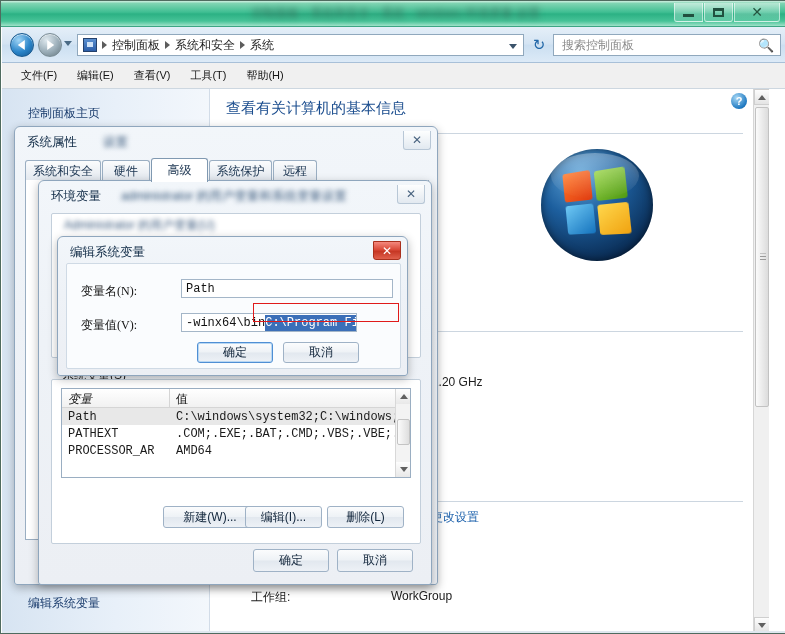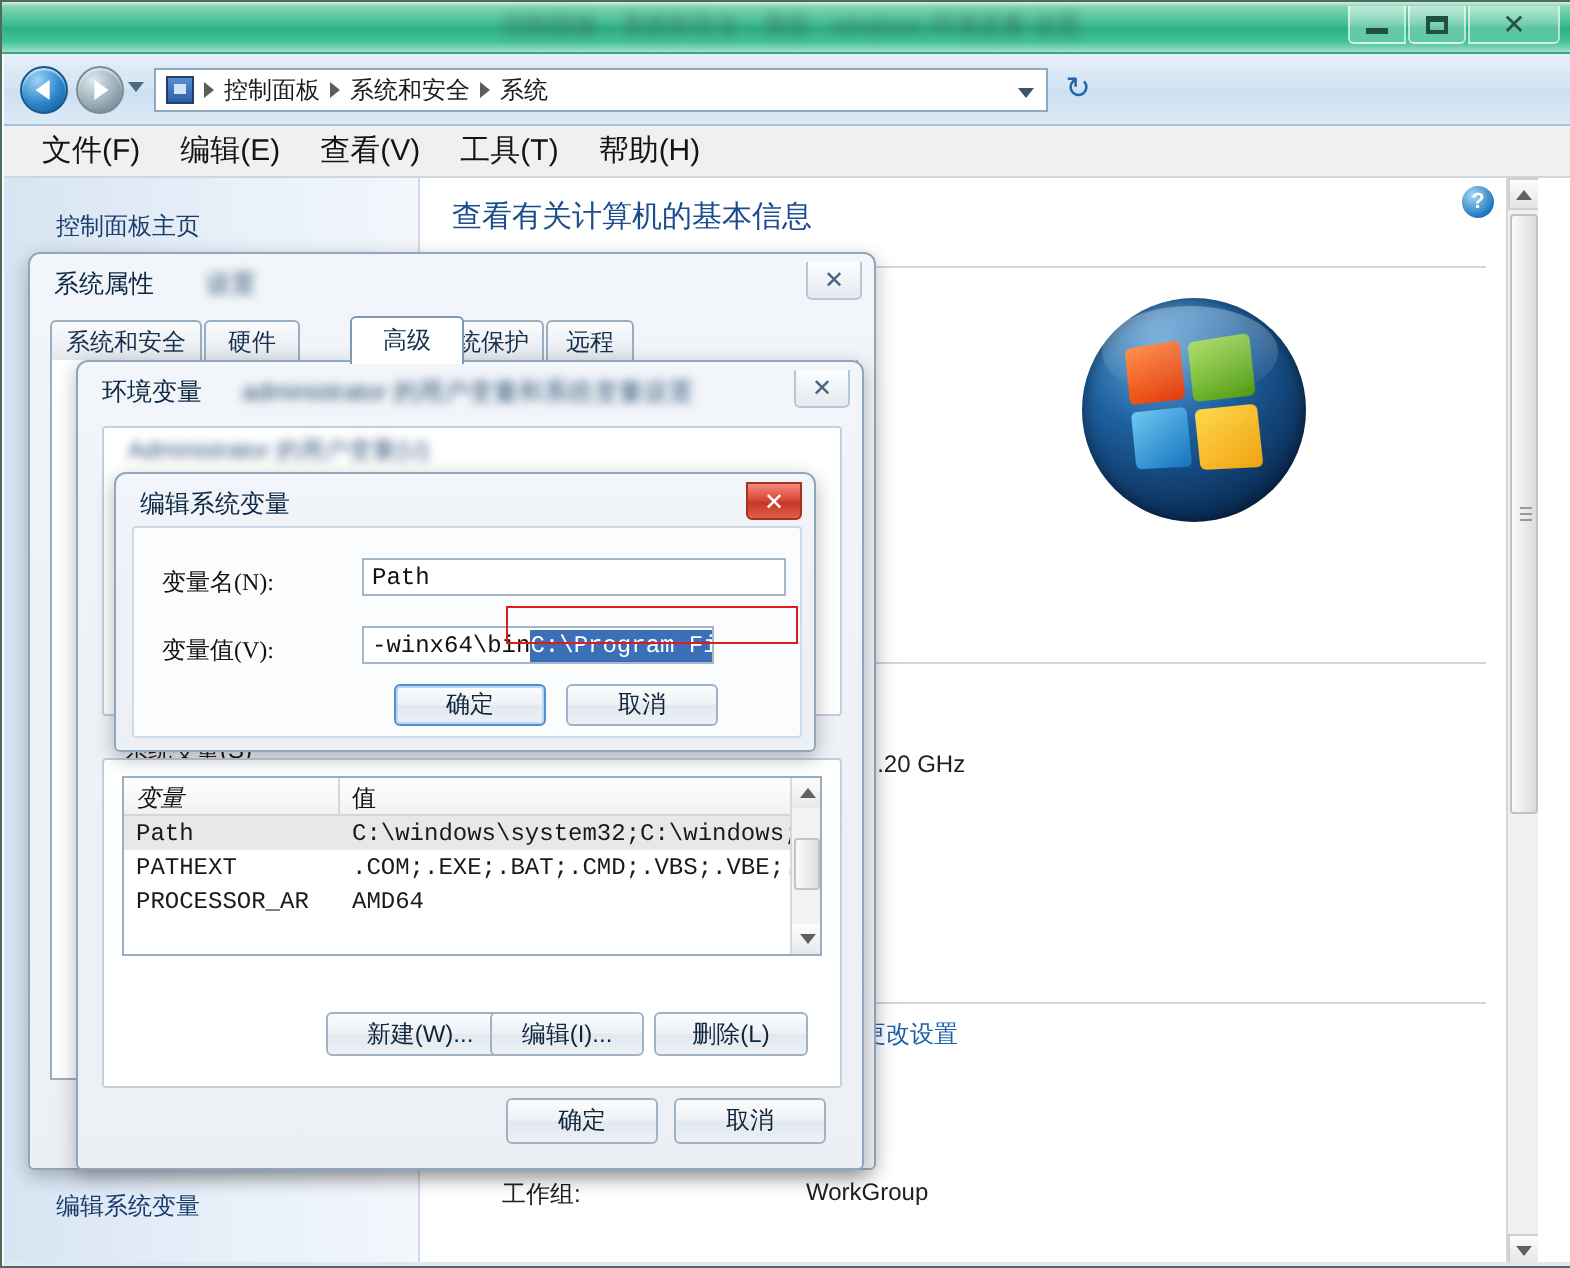--- a/index.html
+++ b/index.html
@@ -138,21 +138,21 @@
   }
 
   
   .menubar {
     position: absolute; left: 1px; top: 62px; width: 783px; height: 26px;
     background: #f0f0f0;
     border-bottom: 1px solid #cdd7e0;
     display: flex; align-items: center; padding-left: 10px; gap: 2px;
   }
   .menu-item {
-    font-size: 15px; color: #141414; padding: 3px 9px; white-space: nowrap;
+    font-size: 11px; color: #141414; padding: 3px 9px; white-space: nowrap;
   }
 
   
   .content-area {
     position: absolute; left: 1px; top: 88px; width: 783px; height: 544px;
     background: #ffffff;
   }
   .sidebar {
     position: absolute; left: 0; top: 0; width: 208px; height: 544px;
     background: linear-gradient(to right, #d7e4f2 0%, #e8f0f9 55%, #f3f7fc 100%);
@@ -310,21 +310,20 @@
     font-size: 12px; color: #16304d;
     display: flex; align-items: center; justify-content: center;
     padding: 0 6px; white-space: nowrap;
   }
   .tab.active {
     top: 0; height: 24px;
     background: #ffffff;
     border-color: #8099b1;
     font-weight: normal;
     z-index: 3;
-    margin-left: 24px;
   }
   .tabpage {
     position: absolute; left: 10px; top: 53px; width: 404px; height: 360px;
     background: #ffffff; border: 1px solid #9aaec2; border-top: none;
   }
 
   
   #envvars {
     left: 38px; top: 180px; width: 394px; height: 405px;
   }
@@ -471,20 +470,24 @@
       <span class="crumb">控制面板</span>
       <span class="crumb-sep"></span>
       <span class="crumb">系统和安全</span>
       <span class="crumb-sep"></span>
       <span class="crumb">系统</span>
       <span class="addr-caret"></span>
     </div>
 
     <div class="refresh-btn">↻</div>
 
+    <div class="searchbox">
+      <span class="search-ph">搜索控制面板</span>
+      <span class="search-icon">🔍</span>
+    </div>
   </div>
 
   <div class="menubar">
     <div class="menu-item">文件(F)</div>
     <div class="menu-item">编辑(E)</div>
     <div class="menu-item">查看(V)</div>
     <div class="menu-item">工具(T)</div>
     <div class="menu-item">帮助(H)</div>
   </div>
 
@@ -521,21 +524,21 @@
       <div class="sysline" style="top:366px">用于此显示器的笔或触控输入</div>
 
       <div class="rule-2"></div>
 
       <div class="label-right" style="left:12px; top:420px">S48566XLMM</div>
       <div class="shield-icon"></div>
       <div class="change-settings">更改设置</div>
       <div class="label-right" style="left:12px; top:448px">S48566XLMM</div>
 
       <div class="label-right" style="left:40px; top:500px">工作组:</div>
-      <div class="label-right" style="left:192px; top:500px">WorkGroup</div>
+      <div class="label-right" style="left:180px; top:500px">WorkGroup</div>
 
       <div class="vscroll">
         <div class="vscroll-up">
             <i class="tri-up"></i>
           </div>
         <div class="vscroll-thumb">
             <i class="vscroll-grip"></i>
           </div>
         <div class="vscroll-down">
             <i class="tri-dn"></i>

